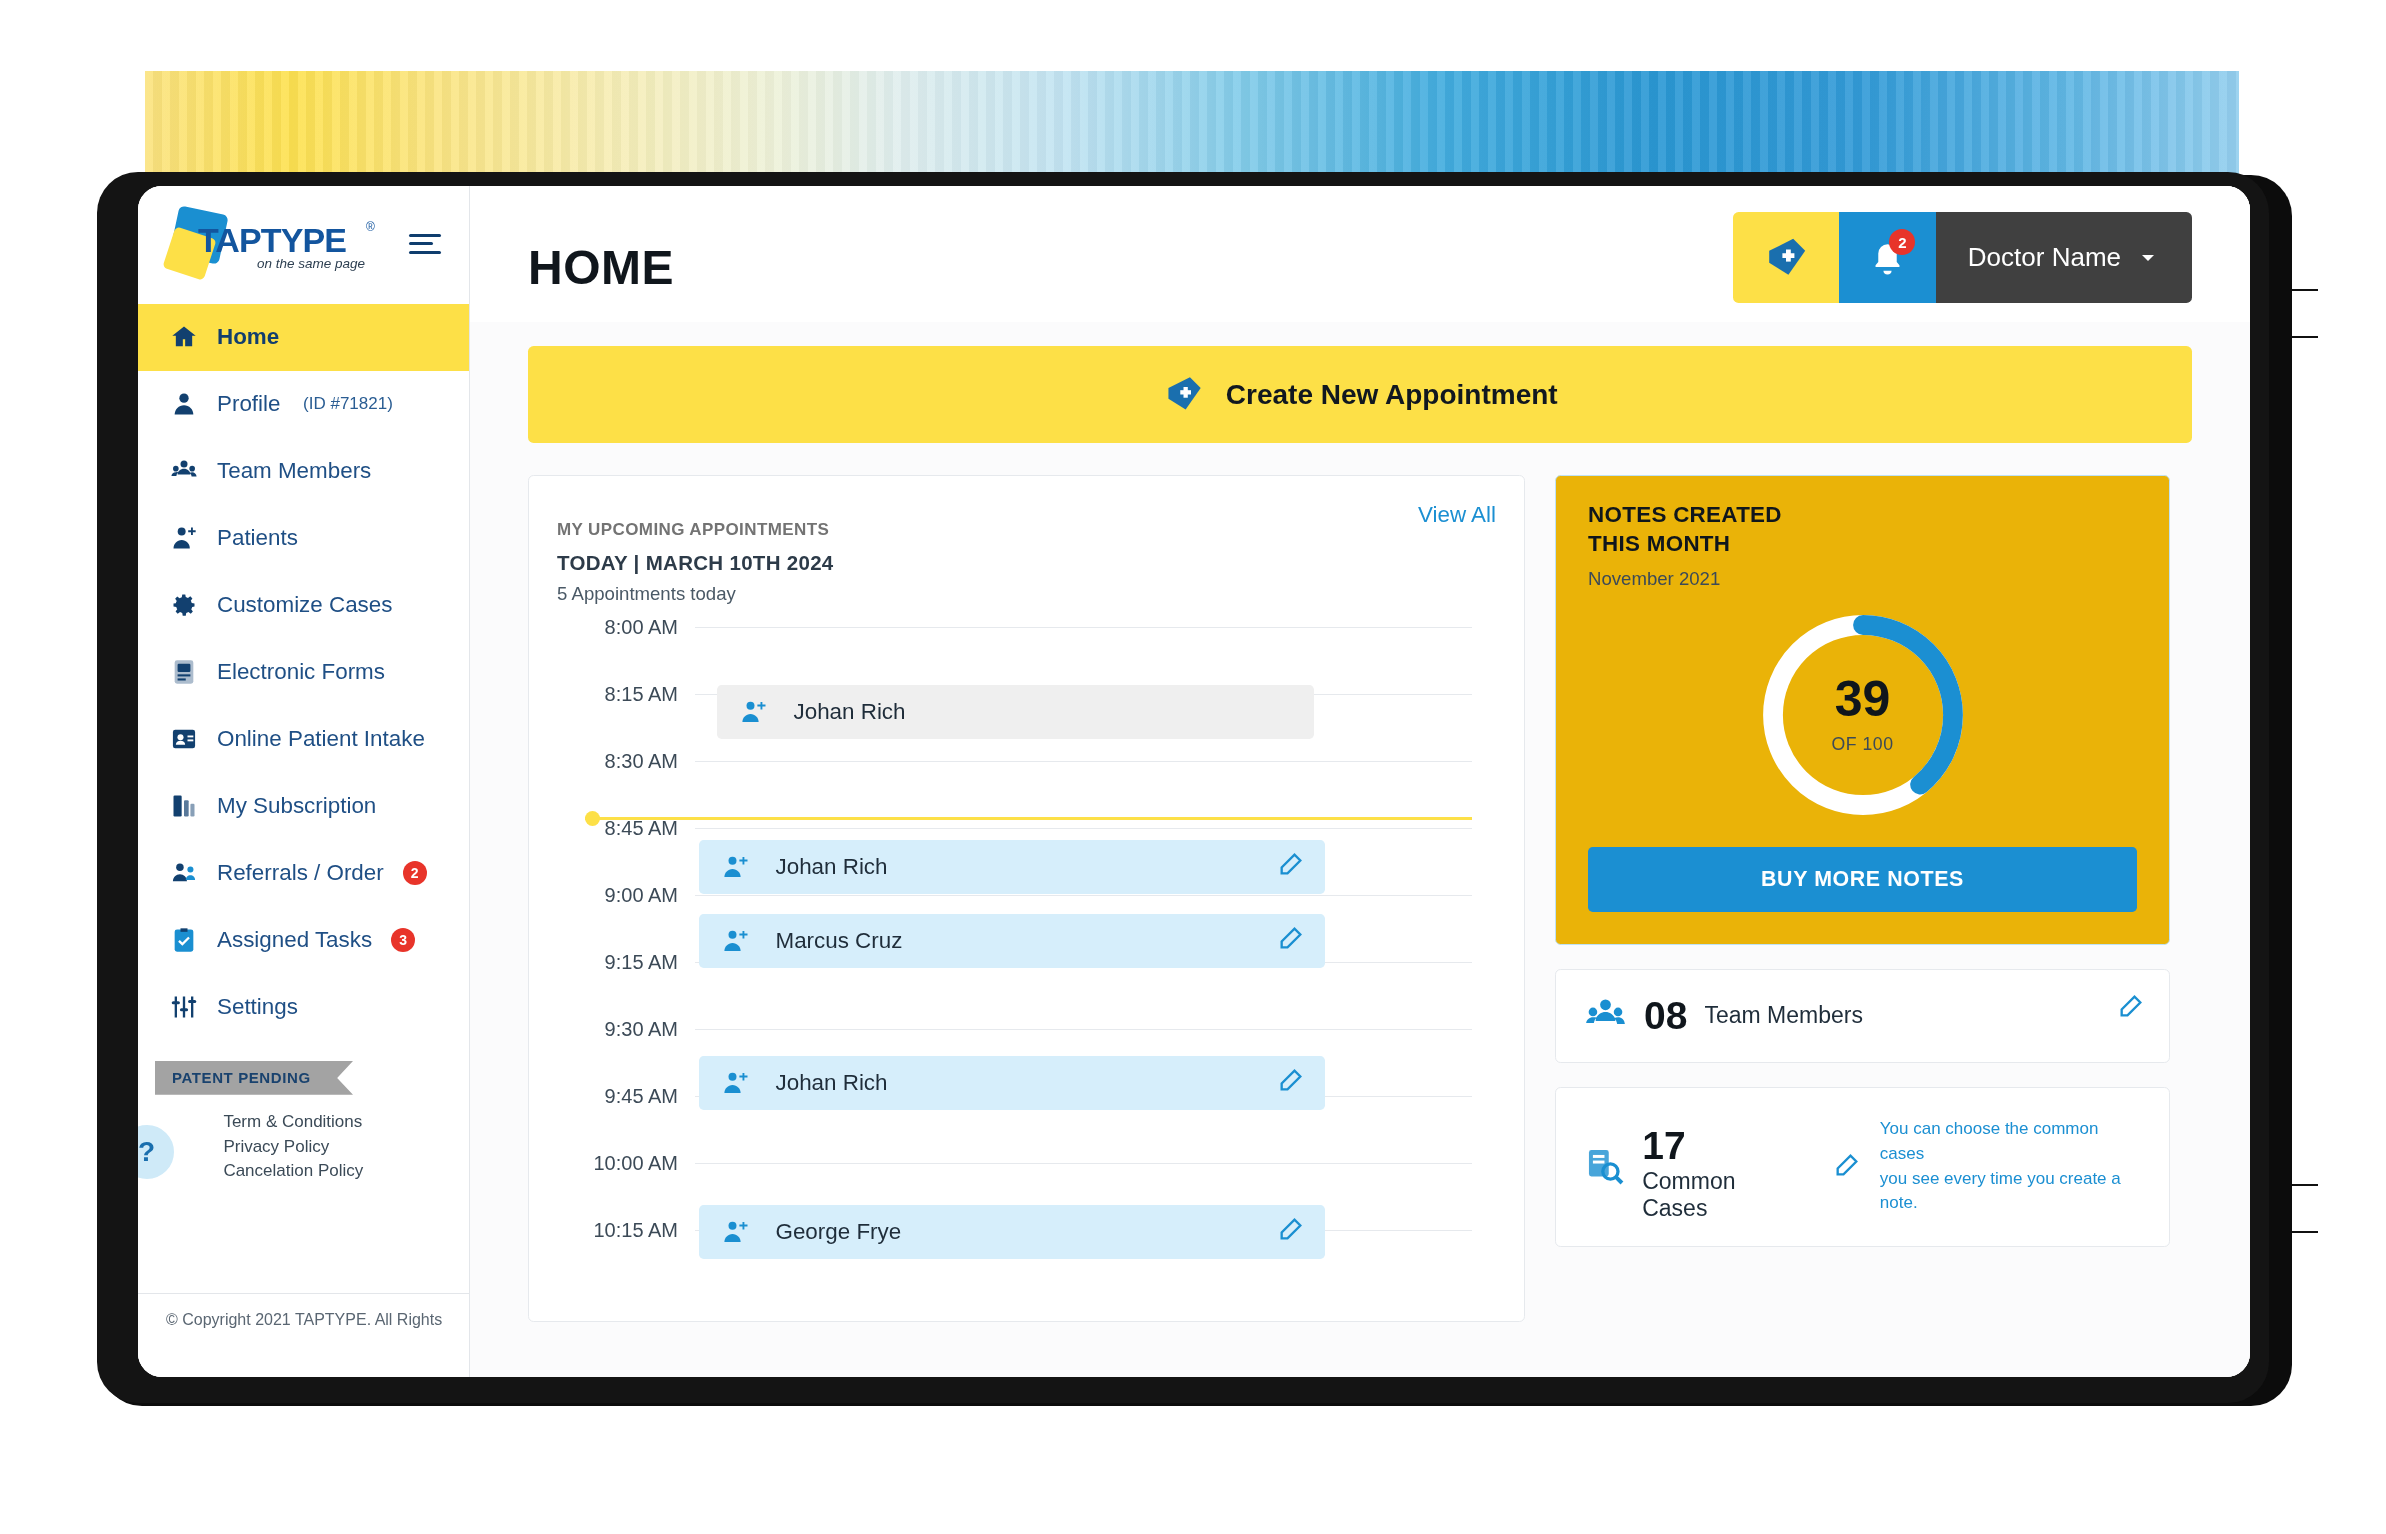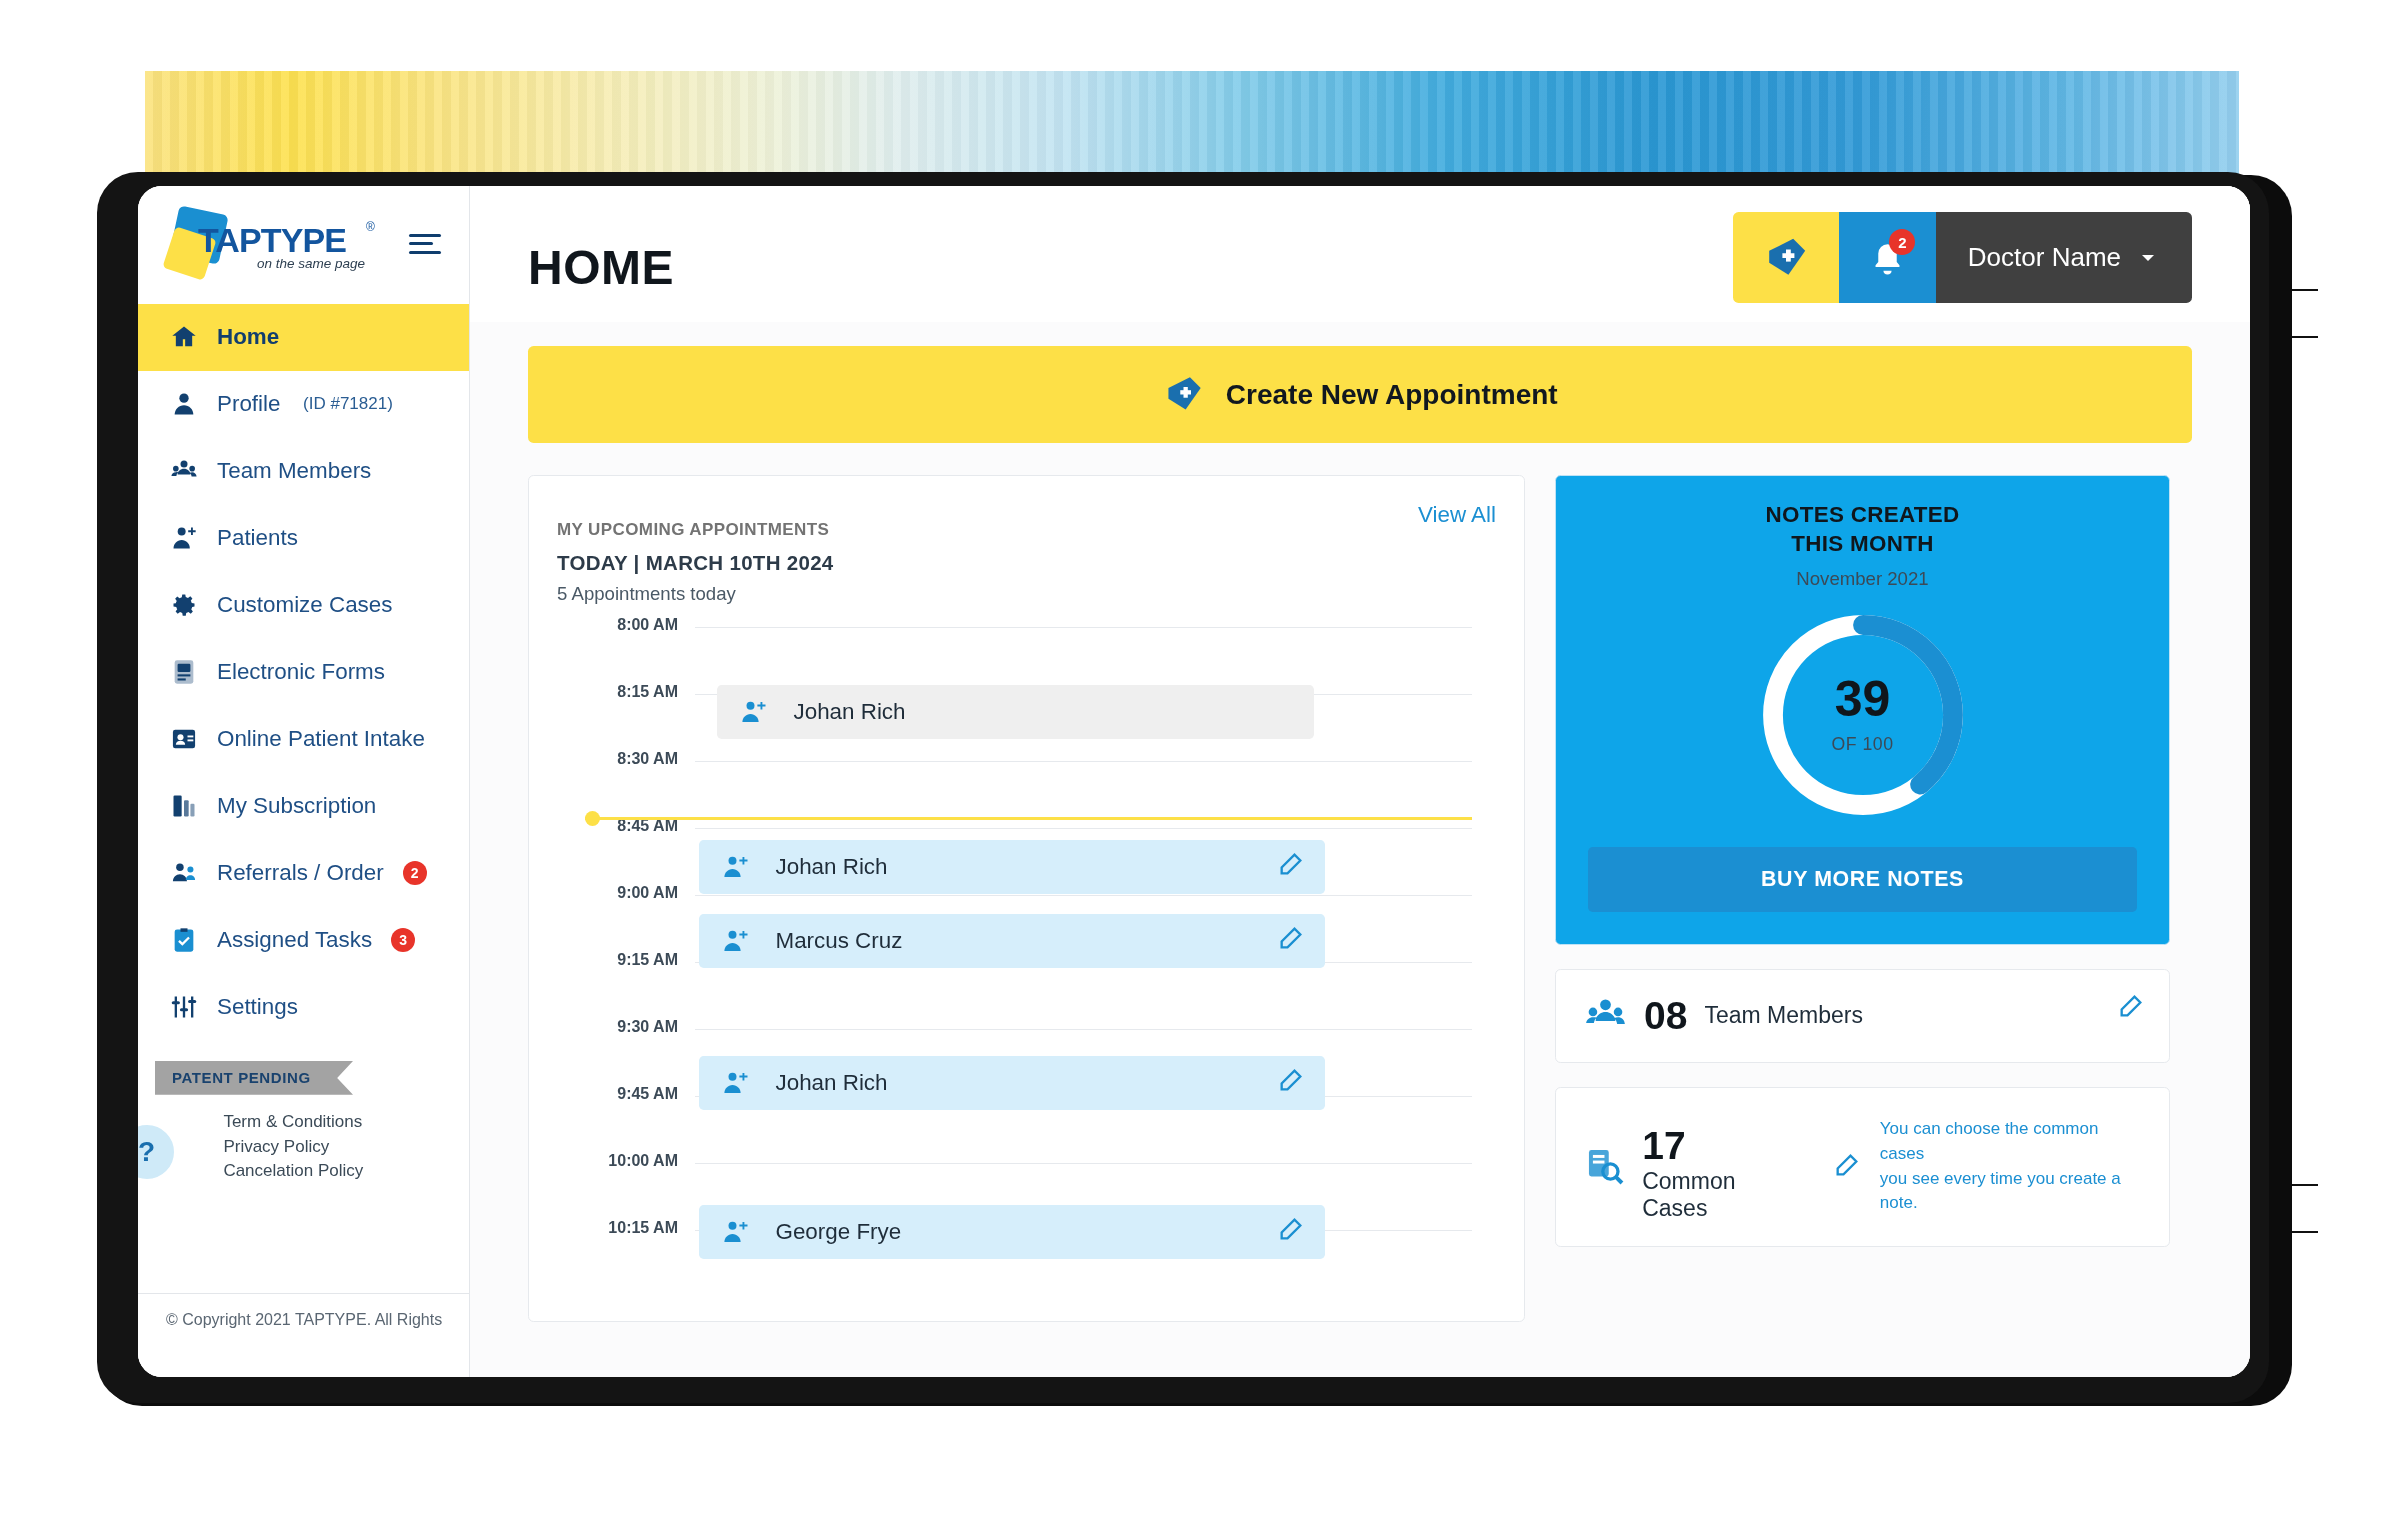--- a/index.html
+++ b/index.html
@@ -151,39 +151,39 @@
   .appts-head { display:flex; justify-content:space-between; align-items:flex-start;}
   .appts-title { font-size: 17px; font-weight:800; color:#737373; letter-spacing:0.4px;margin-top:18px;}
   .appts-sub1 { font-size: 20.5px; font-weight:700; color:#2d3b49; margin-top:11.2px; letter-spacing:0.3px;}
   .appts-sub2 { font-size: 18.6px; color:#4a5966; margin-top:7.5px;}
   .view-all { font-size: 22.4px; color:#1b8fd2; cursor:pointer;}
 
   .timeline { margin-top: 22.4px; position:relative; }
   .slot { position:relative; height: 67px; }
   .slot .tlabel {
     position:absolute; left:0; top:-11.2px; width: 121px; text-align:right;
-    font-size: 16px; color:#3c4a57;font-weight:bold;
+    font-size: 20px; color:#3c4a57;
   }
   .slot .line {
     position:absolute; left: 138px; right:24px; top: 0; height:0.9px; background:#e6e9ed;
   }
   .nowline { position:absolute; left: 28px; right: 24px; height:2.8px; background:#fde047; }
   .nowdot { position:absolute; left: 28px; width:15px; height:15px; border-radius:50%; background:#fde047; margin-top:-5.6px;}
   .appt {
     position:absolute; left: 142px; height: 54px; border-radius:4.7px;
     display:flex; align-items:center; gap:26px; padding: 0 20.5px;
     font-size: 22.4px; color:#1f2d3a;
   }
   .appt.gray { background:#efefef; }
   .appt.blue { background:#d6eefb; }
   .appt .edit { margin-left:auto; }
 
   .right-col { width: 615px; display:flex; flex-direction:column; gap: 24px;}
   .notes-card {
-    background:#0ea5e9; border:0.9px solid #bfe2f5; border-radius:5.6px; padding: 24px 32px 32px 32px; text-align:center;
+    background:#eab308; border:0.9px solid #bfe2f5; border-radius:5.6px; padding: 24px 32px 32px 32px; 
   }
   .notes-title { font-size: 22.4px; font-weight:800; color:#10161c; line-height:1.3; letter-spacing:0.3px;}
   .notes-month { font-size: 18.6px; color:#3c4a57; margin-top:9.3px;}
   .donut-wrap { display:flex; justify-content:center; margin-top: 17px; }
   .donut { position:relative; width: 216px; height: 216px; }
   .donut .center {
     position:absolute; inset:0; display:flex; flex-direction:column; align-items:center; justify-content:center;
   }
   .donut .num { font-size: 50px; font-weight:800; color:#10161c; line-height:1;}
   .donut .of { font-size: 17.7px; color:#3c4a57; margin-top:9.3px; letter-spacing:0.5px;}

